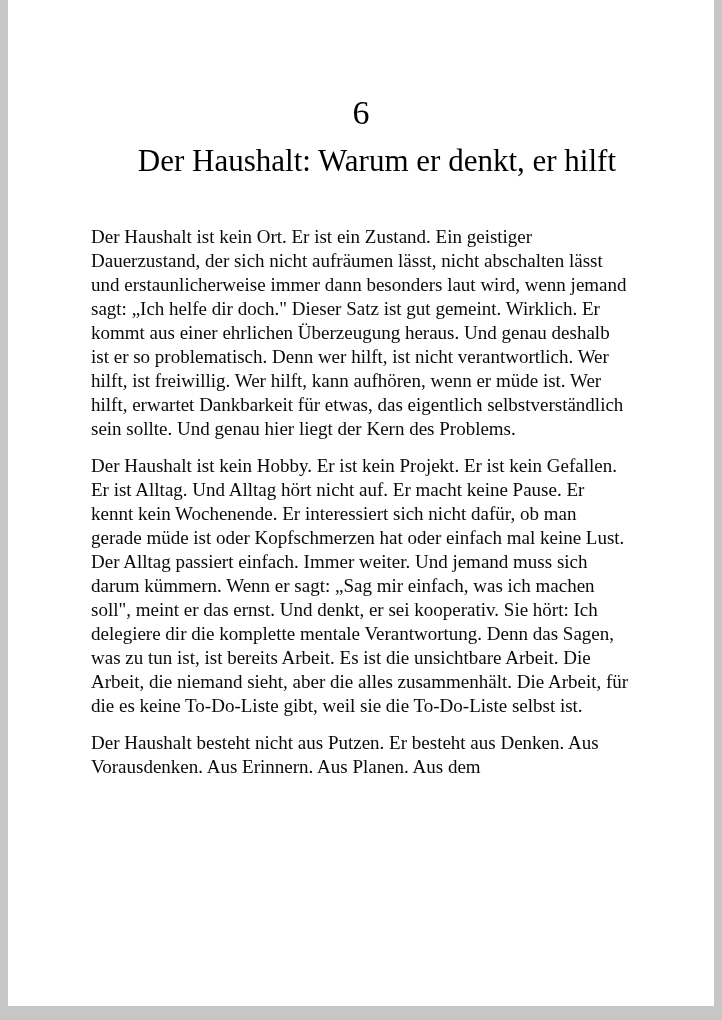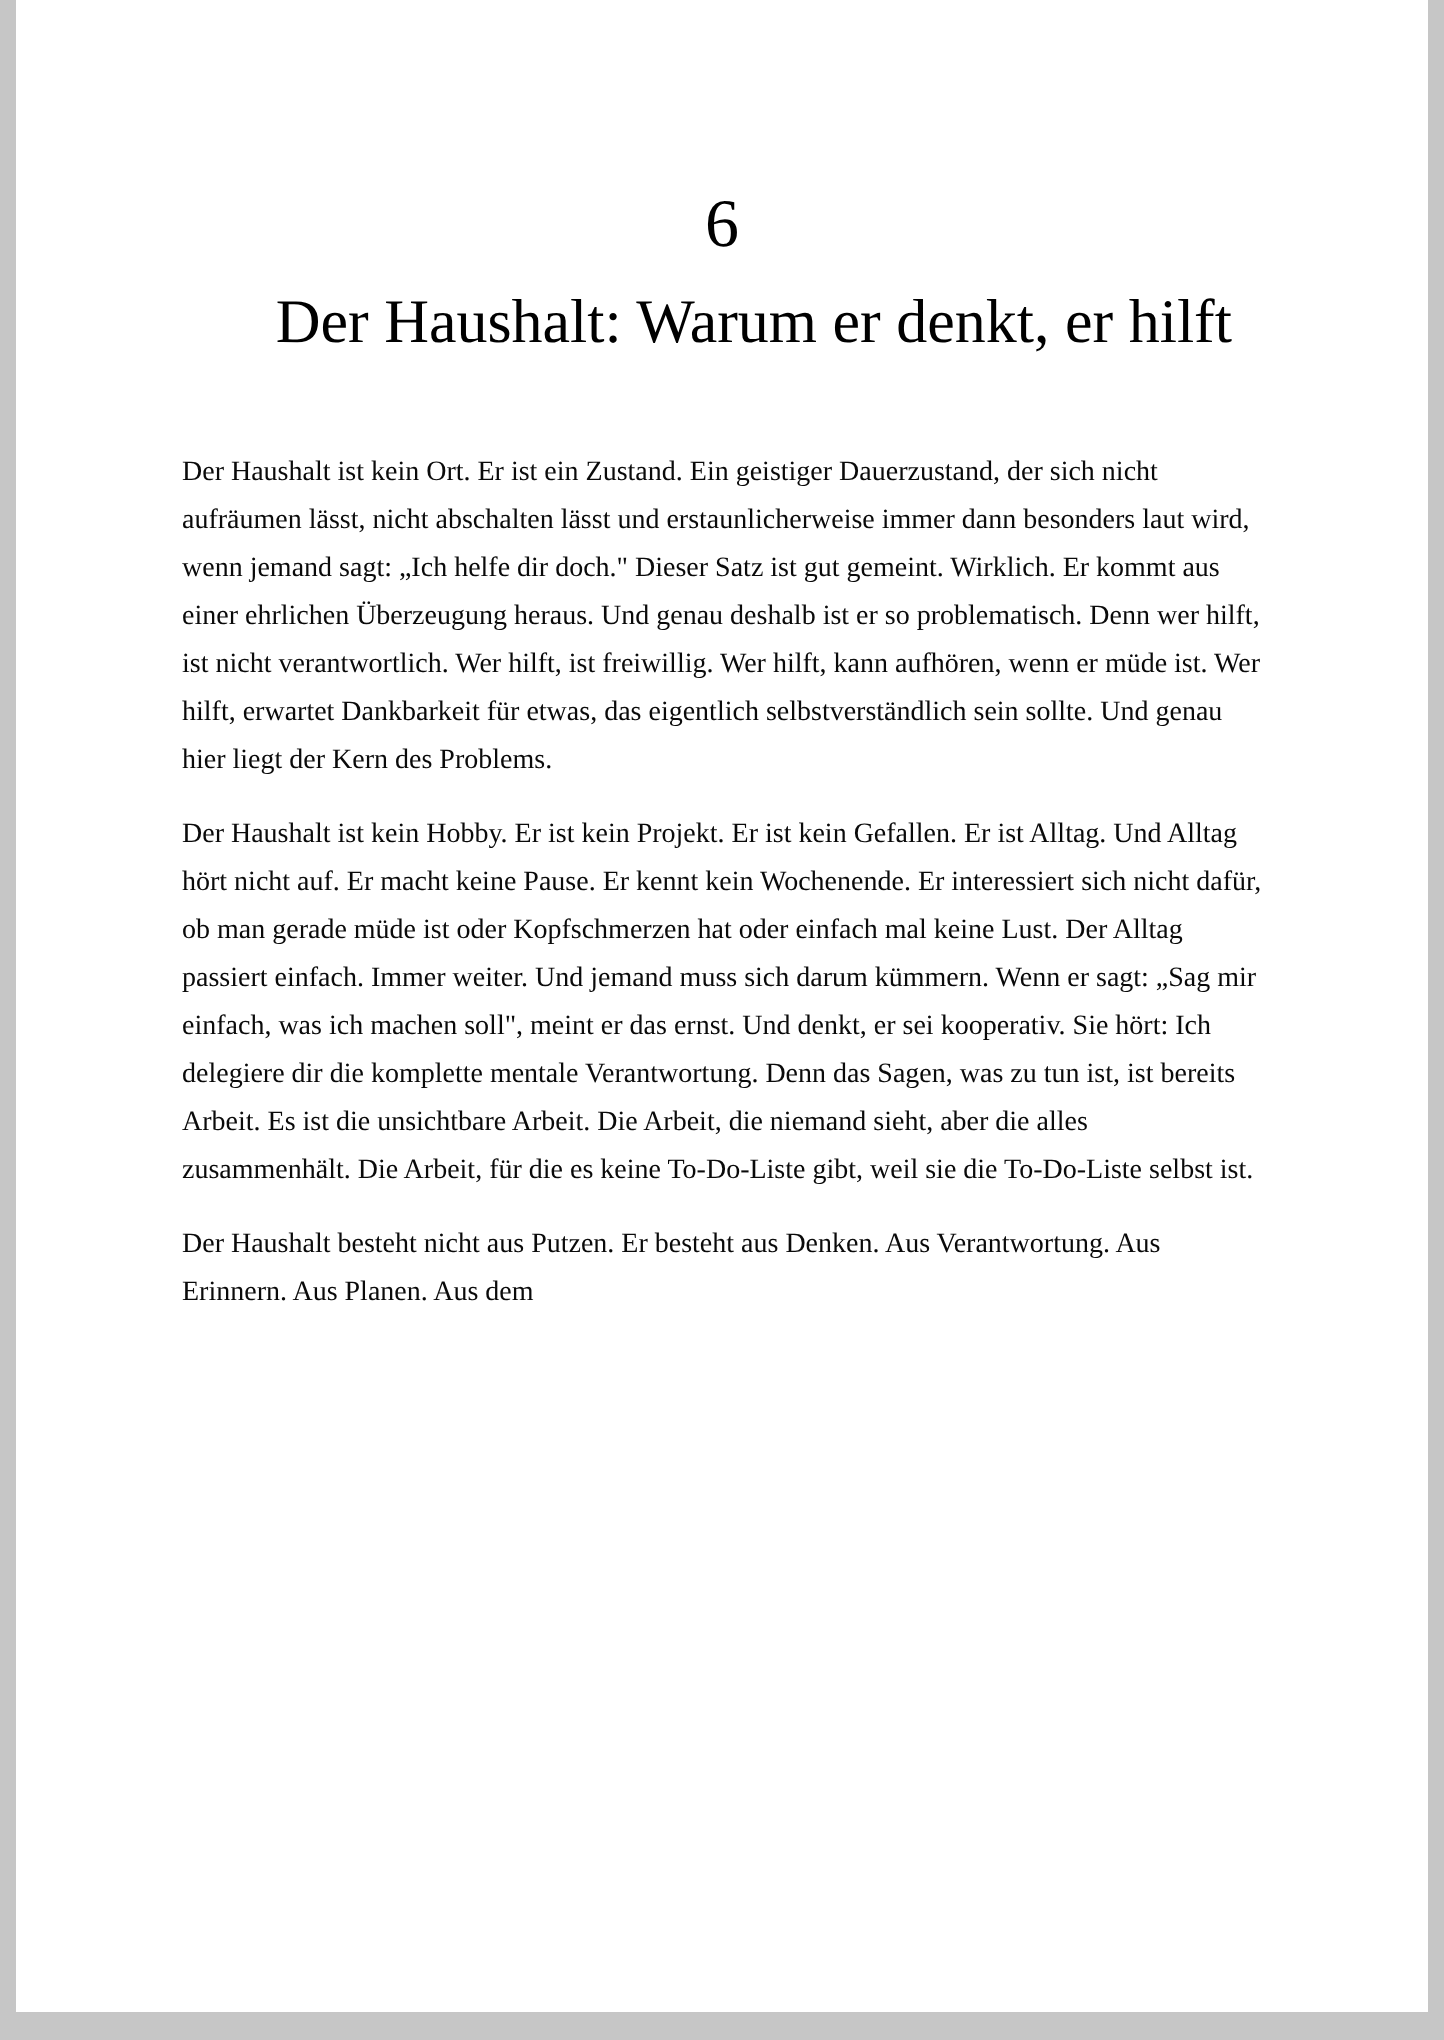--- a/index.html
+++ b/index.html
@@ -33,33 +33,33 @@
     margin: 8px auto 0;
     max-width: 510px;
     text-align: right;
     font-size: 31px;
     line-height: 1.42;
     font-weight: normal;
   }
   .body-text {
     margin: 42px auto 0;
     width: 540px;
-    font-size: 14px;
+    font-size: 19px;
     line-height: 24px;
     text-align: left;
     color: #0a0a0a;
   }
   .body-text p {
     margin: 0 0 13px 0;
   }
 </style>
 </head>
 <body>
 
 <div class="page">
   <div class="chapter-number">6</div>
   <h1 class="chapter-title">Der Haushalt: Warum er denkt, er hilft</h1>
   <div class="body-text">
     <p>Der Haushalt ist kein Ort. Er ist ein Zustand. Ein geistiger Dauerzustand, der sich nicht aufräumen lässt, nicht abschalten lässt und erstaunlicherweise immer dann besonders laut wird, wenn jemand sagt: „Ich helfe dir doch." Dieser Satz ist gut gemeint. Wirklich. Er kommt aus einer ehrlichen Überzeugung heraus. Und genau deshalb ist er so problematisch. Denn wer hilft, ist nicht verantwortlich. Wer hilft, ist freiwillig. Wer hilft, kann aufhören, wenn er müde ist. Wer hilft, erwartet Dankbarkeit für etwas, das eigentlich selbstverständlich sein sollte. Und genau hier liegt der Kern des Problems.</p>
     <p>Der Haushalt ist kein Hobby. Er ist kein Projekt. Er ist kein Gefallen. Er ist Alltag. Und Alltag hört nicht auf. Er macht keine Pause. Er kennt kein Wochenende. Er interessiert sich nicht dafür, ob man gerade müde ist oder Kopfschmerzen hat oder einfach mal keine Lust. Der Alltag passiert einfach. Immer weiter. Und jemand muss sich darum kümmern. Wenn er sagt: „Sag mir einfach, was ich machen soll", meint er das ernst. Und denkt, er sei kooperativ. Sie hört: Ich delegiere dir die komplette mentale Verantwortung. Denn das Sagen, was zu tun ist, ist bereits Arbeit. Es ist die unsichtbare Arbeit. Die Arbeit, die niemand sieht, aber die alles zusammenhält. Die Arbeit, für die es keine To-Do-Liste gibt, weil sie die To-Do-Liste selbst ist.</p>
-    <p>Der Haushalt besteht nicht aus Putzen. Er besteht aus Denken. Aus Verantwortung. Aus Erinnern. Aus Planen. Aus dem</p>
+    <p>Der Haushalt besteht nicht aus Putzen. Er besteht aus Denken. Aus Vorausdenken. Aus Erinnern. Aus Planen. Aus dem</p>
   </div>
 </div>
 
 </body></html>

